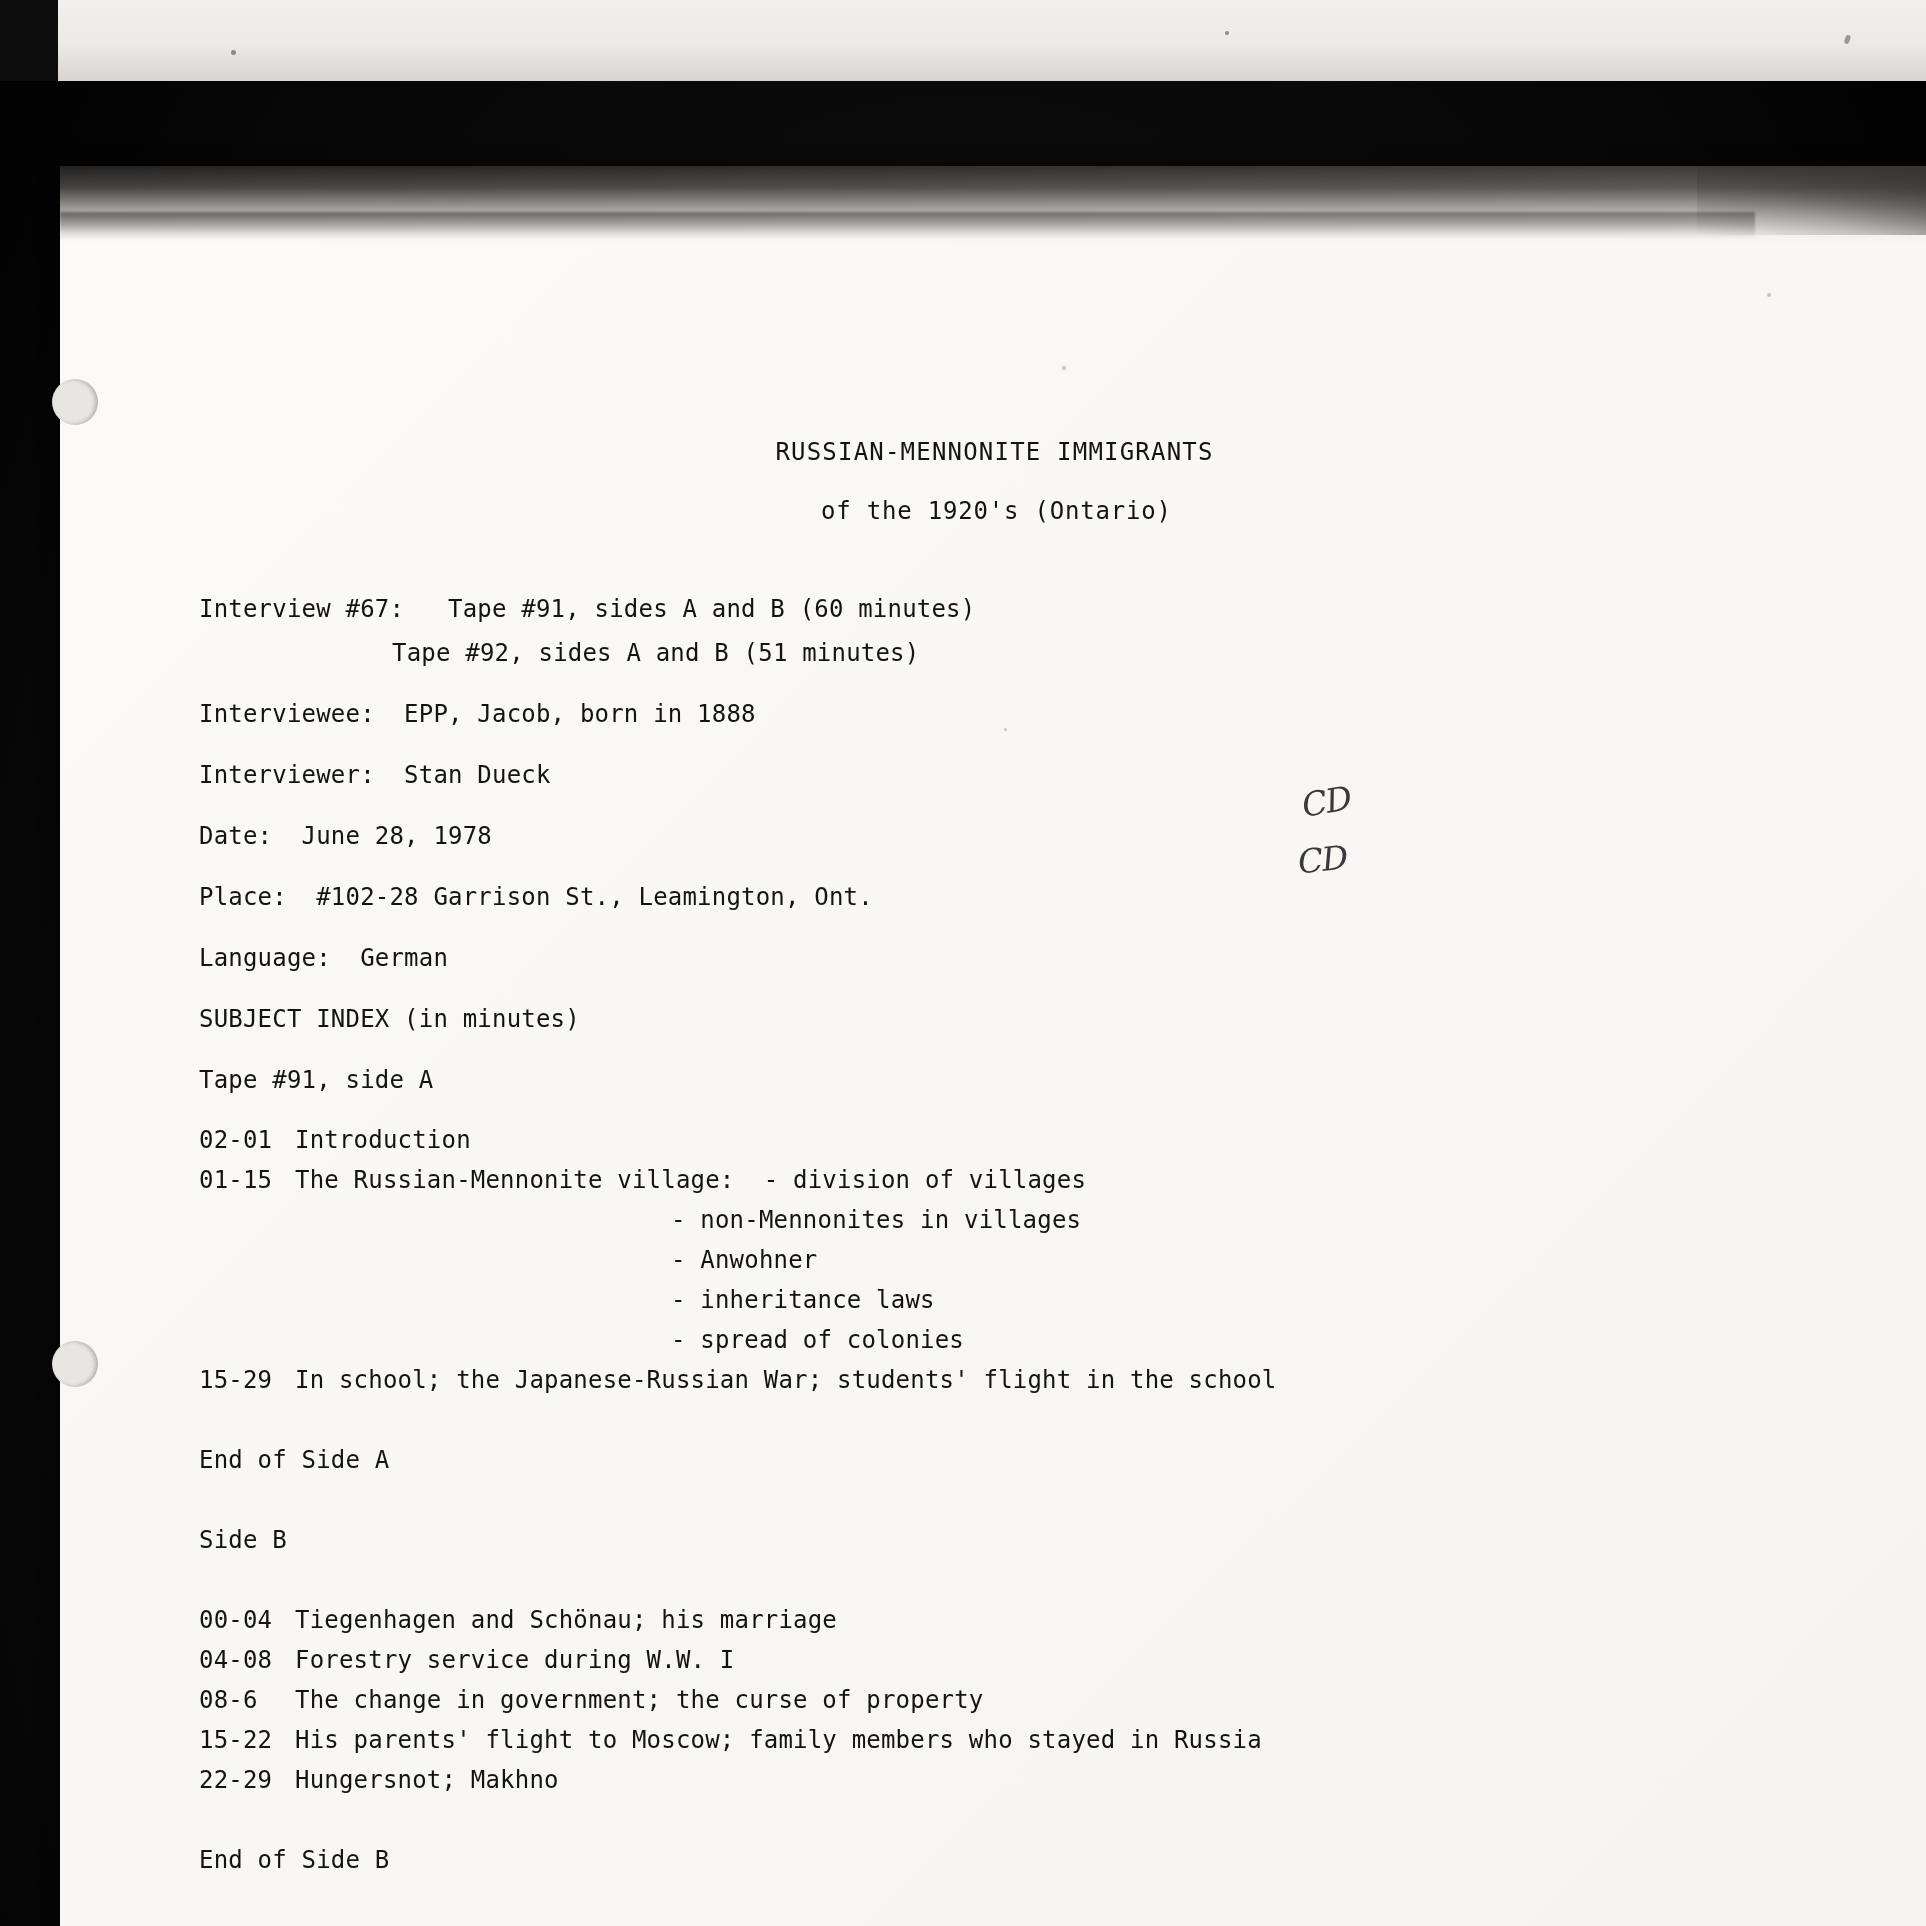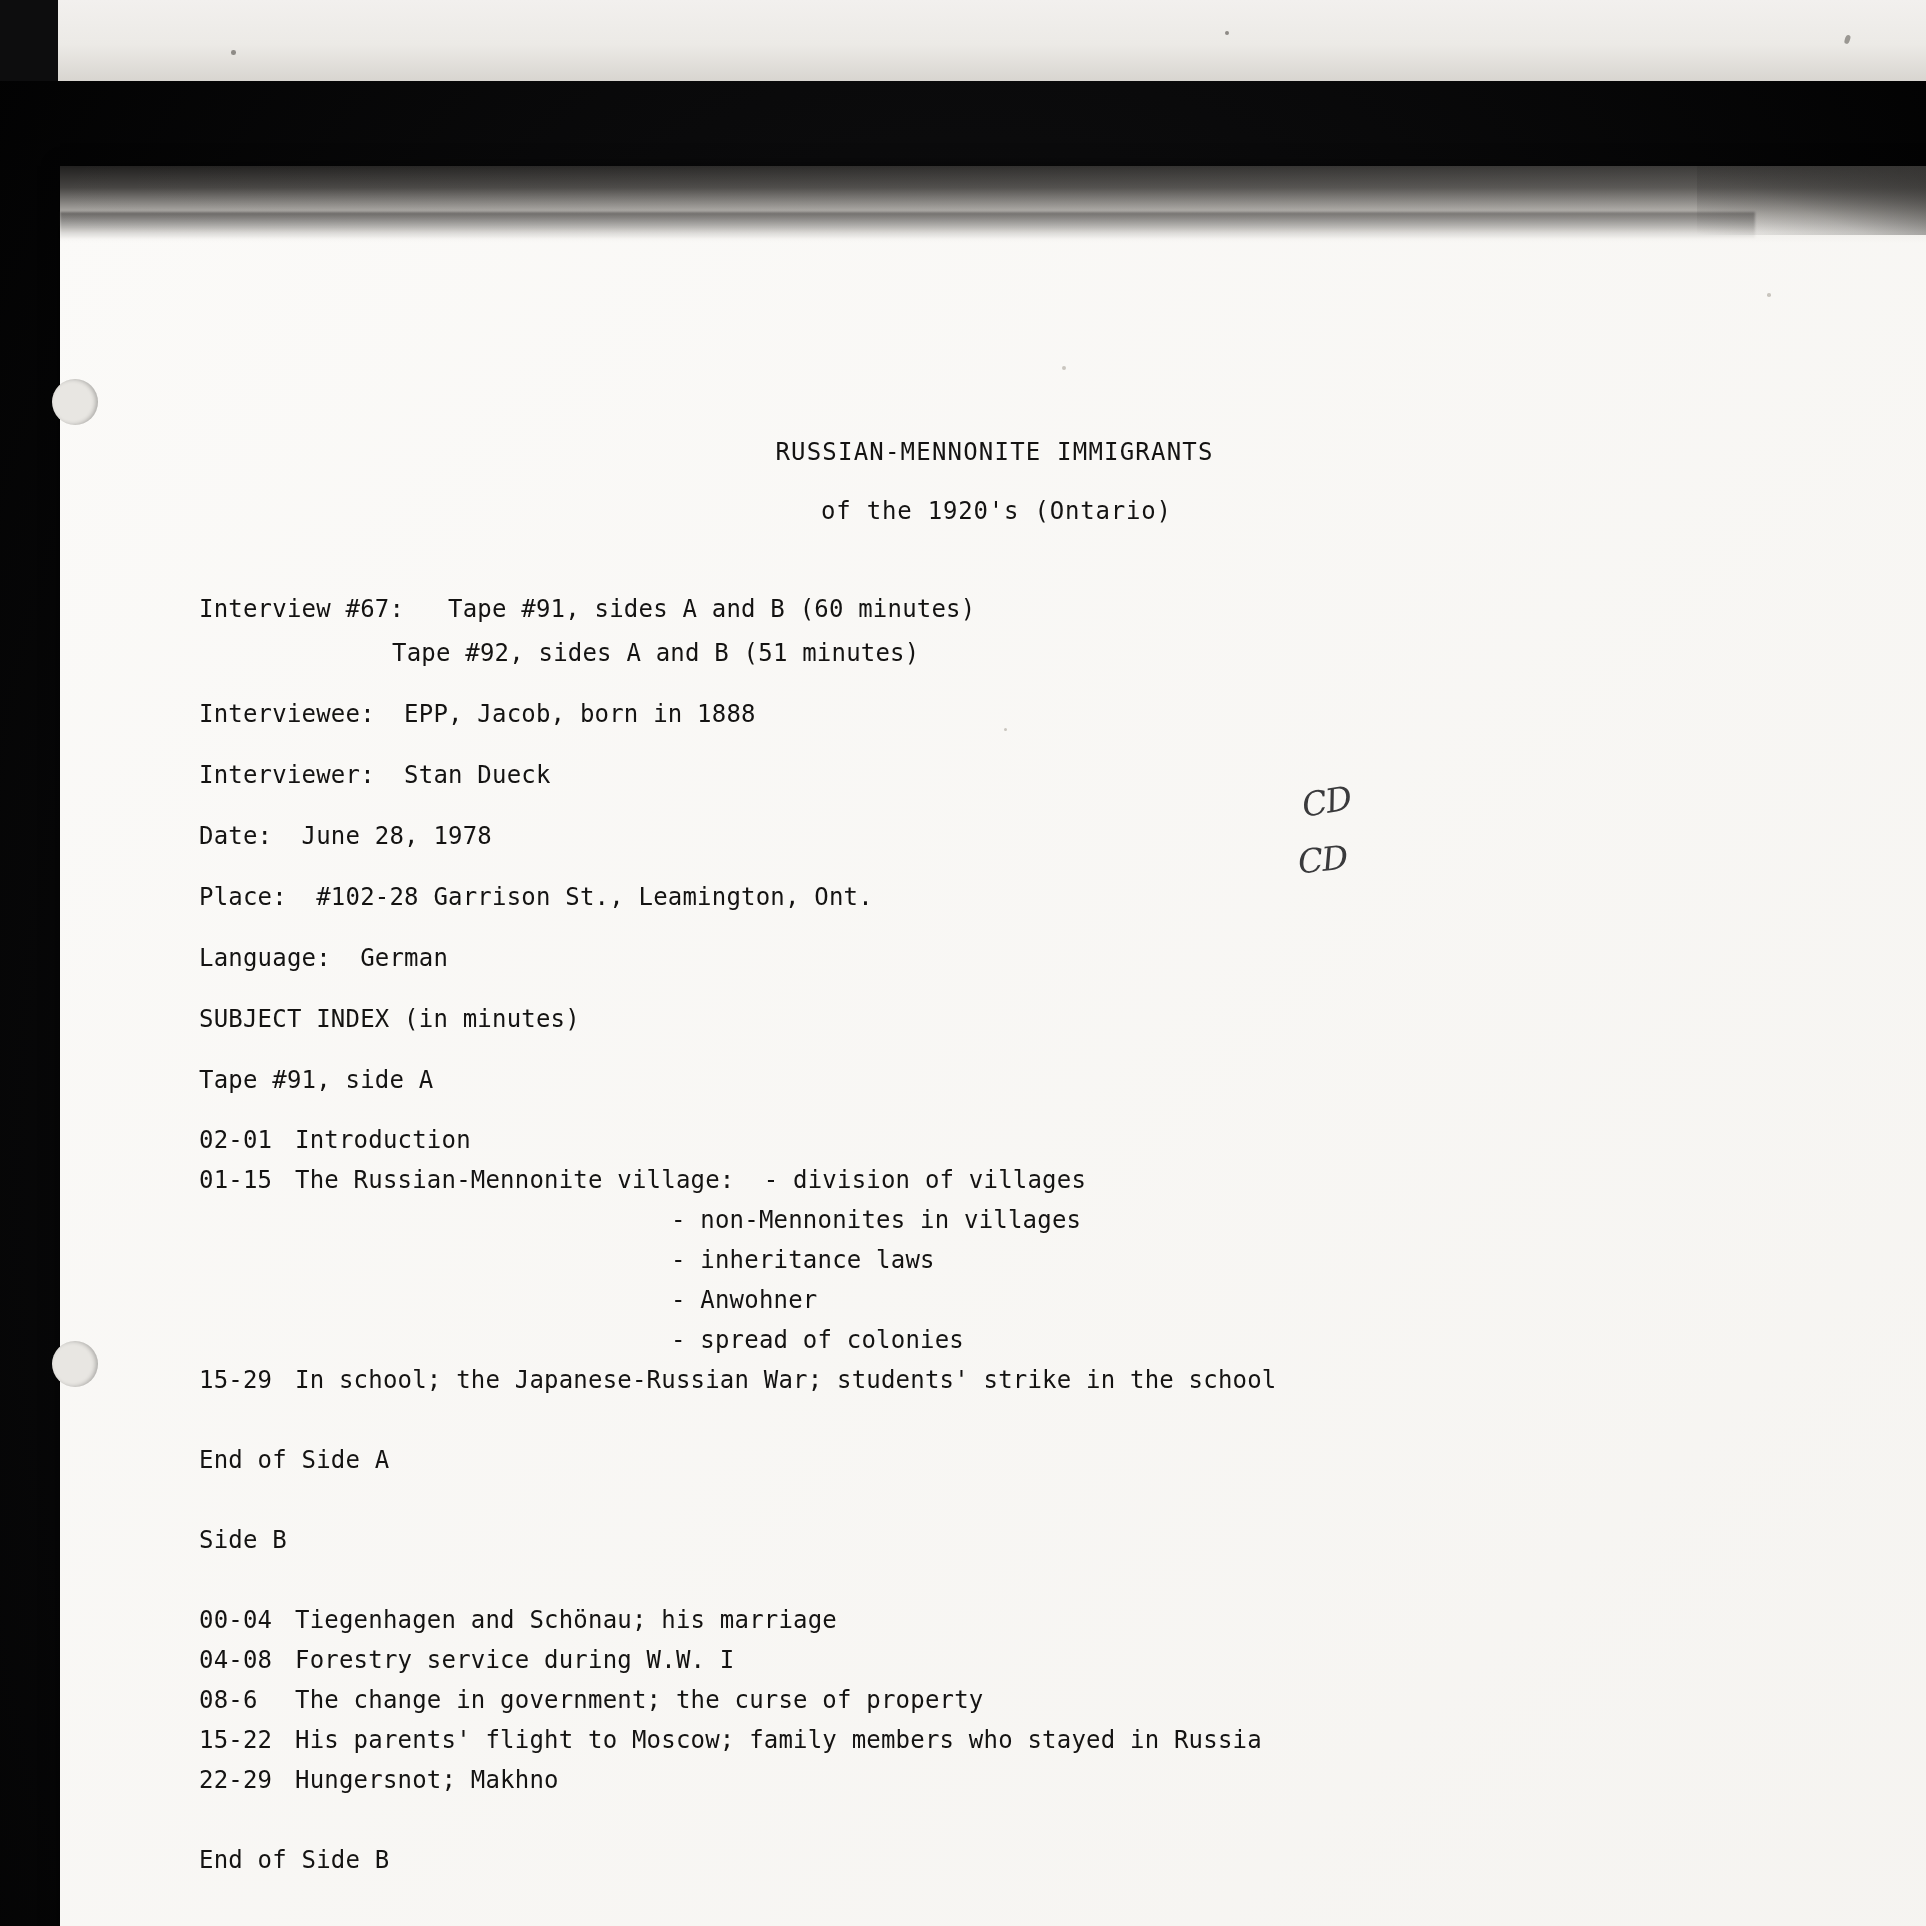--- a/index.html
+++ b/index.html
@@ -239,24 +239,24 @@
     <div class="meta-line"><span>Language:</span>  <span>German</span></div>
 
     <div class="section-head"><span class="u">SUBJECT INDEX</span> <span>(in minutes)</span></div>
 
     <div class="tape-head">Tape #91, side A</div>
 
     <div class="entries">
       <div class="entry"><span class="num">02-01</span><span>Introduction</span></div>
       <div class="entry"><span class="num">01-15</span><span>The Russian-Mennonite village:  - division of villages</span></div>
       <div class="sub-list">- non-Mennonites in villages</div>
+      <div class="sub-list">- Anwohner</div>
       <div class="sub-list">- inheritance laws</div>
-      <div class="sub-list">- Anwohner</div>
       <div class="sub-list">- spread of colonies</div>
-      <div class="entry"><span class="num">15-29</span><span>In school; the Japanese-Russian War; students' strike in the school</span></div>
+      <div class="entry"><span class="num">15-29</span><span>In school; the Japanese-Russian War; students' flight in the school</span></div>
     </div>
 
     <div class="blank"></div>
     <div class="end-line">End of Side A</div>
     <div class="blank"></div>
 
     <div class="tape-head">Side B</div>
     <div class="blank-sm"></div>
 
     <div class="entries">

